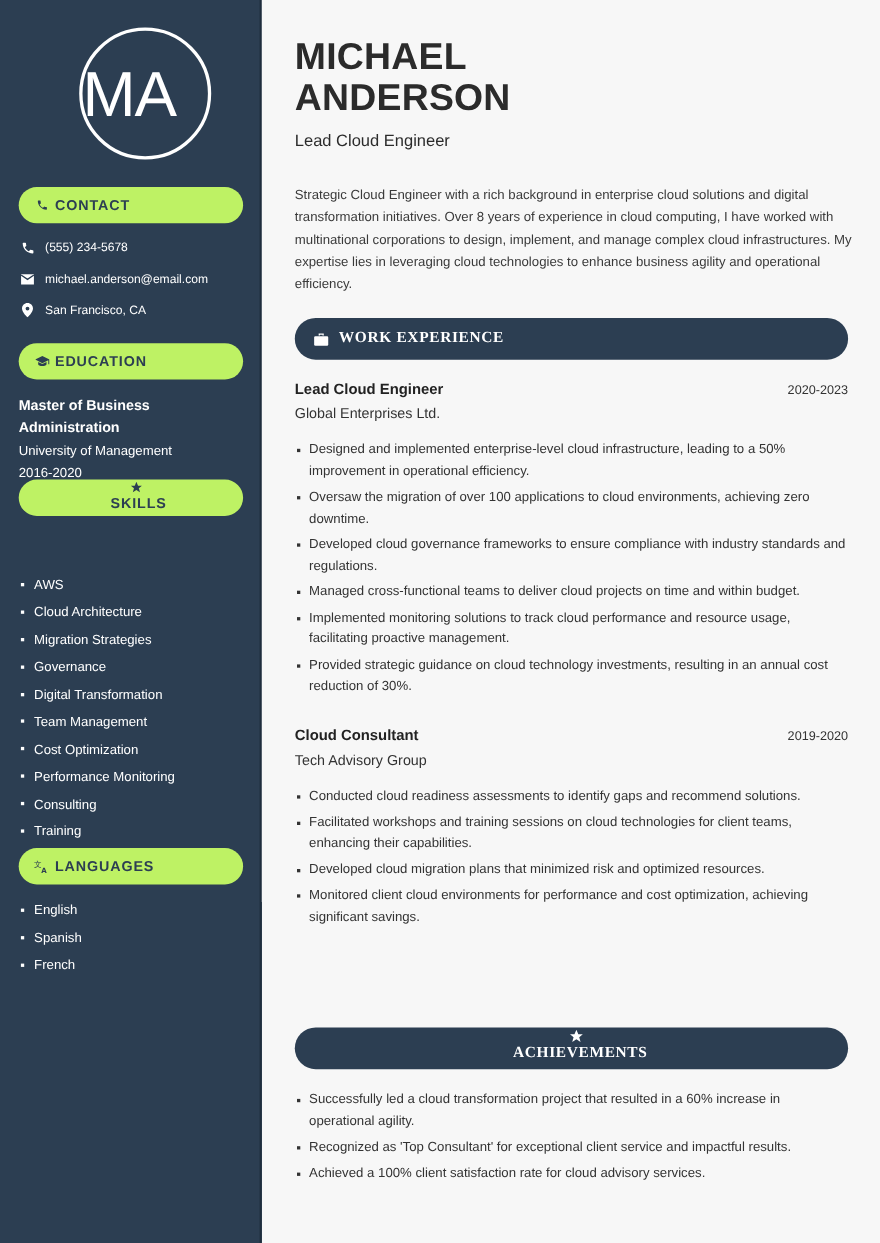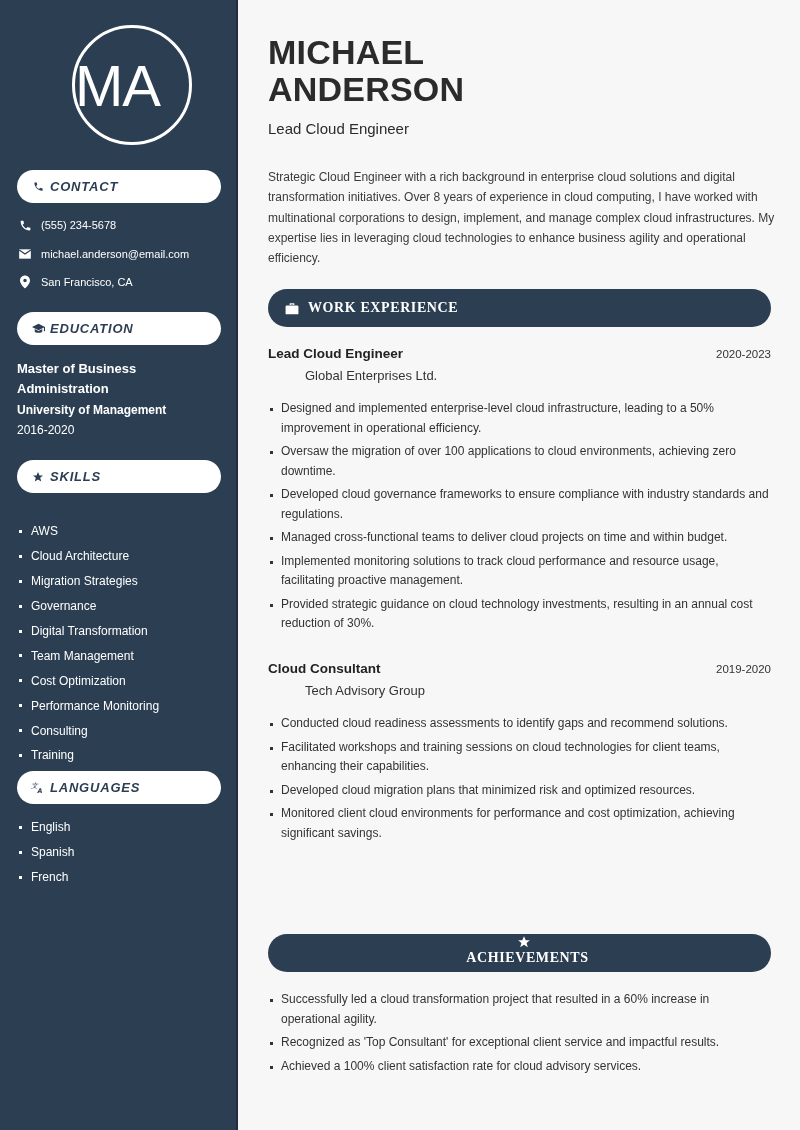--- a/index.html
+++ b/index.html
@@ -4,21 +4,21 @@
 <style>
   * { box-sizing: border-box; margin: 0; padding: 0; }
   html, body { width: 800px; height: 1130px; overflow: hidden; }
   body { font-family: "Liberation Sans", "DejaVu Sans", sans-serif; background: #f7f7f7; color: #333; position: relative; }
   .sidebar { position: absolute; left: 0; top: 0; width: 238px; height: 1130px; background: #2c3e52; color: #fff; border-right: 2px solid #1f2d3d; }
   .main { position: absolute; left: 238px; top: 0; width: 562px; height: 820px; background: #f7f7f7; }
 
   .monogram { position: absolute; left: 72px; top: 25px; width: 120px; height: 120px; border: 3px solid #fff; border-radius: 50%; display: flex; align-items: center; justify-content: flex-start; }
   .monogram span { font-size: 58px; font-weight: 400; color: #fff; letter-spacing: -1px; }
 
-  .side-pill { position: absolute; left: 17px; width: 204px; height: 33px; background: #ffffff; border-radius: 17px; display: flex; align-items: center; padding-left: 14px; color: #2c3e52; font-style: italic; }
+  .side-pill { position: absolute; left: 17px; width: 204px; height: 33px; background: #bef264; border-radius: 17px; display: flex; align-items: center; padding-left: 14px; color: #2c3e52; }
   .side-pill .ic { width: 14px; height: 14px; display: inline-flex; align-items: center; justify-content: center; margin-right: 5px; }
   .side-pill .lbl { font-size: 13px; font-weight: 700; letter-spacing: 0.8px; }
 
   .contact-row { position: absolute; left: 17px; display: flex; align-items: center; font-size: 11px; color: #fff; }
   .contact-row .ic { width: 16px; height: 16px; display: inline-flex; align-items: center; justify-content: center; margin-right: 8px; }
 
   .edu-degree { position: absolute; left: 17px; top: 359px; width: 200px; font-size: 13px; font-weight: 700; line-height: 20px; color: #fff; }
   .edu-line { position: absolute; left: 17px; font-size: 12px; color: #fff; }
 
   .side-list { position: absolute; left: 17px; list-style: none; }
@@ -30,21 +30,21 @@
   .summary { position: absolute; left: 30px; top: 167px; width: 510px; font-size: 12px; line-height: 20.3px; color: #3a3a3a; }
 
   .main-pill { position: absolute; left: 30px; width: 503px; height: 38px; background: #2c3e52; border-radius: 19px; display: flex; align-items: center; padding-left: 16px; color: #fff; }
   .main-pill .ic { width: 16px; height: 16px; display: inline-flex; align-items: center; justify-content: center; margin-right: 8px; }
   .main-pill .lbl { font-size: 14px; font-weight: 700; letter-spacing: 0.6px; font-family: Liberation Serif, serif; }
 
   .job { position: absolute; left: 30px; width: 503px; }
   .job-head { display: flex; justify-content: space-between; align-items: baseline; }
   .job-title { font-size: 13.5px; font-weight: 700; color: #222; }
   .job-date { font-size: 11.5px; color: #333; }
-  .job-company { font-size: 13px; color: #333; margin-top: 7px; margin-left: 37px; }
+  .job-company { font-size: 13px; color: #333; margin-top: 7px; }
   .bullets { list-style: none; margin-top: 16px; }
   .bullets li { position: relative; padding-left: 13px; font-size: 12px; line-height: 19.5px; color: #333; margin-bottom: 4px; }
   .bullets li::before { content: ""; position: absolute; left: 2px; top: 9px; width: 3px; height: 3px; background: #333; }
 </style>
 </head>
 <body>
 
 <aside class="sidebar">
   <div class="monogram">
     <span>MA</span>
@@ -88,24 +88,24 @@
   <div class="side-pill" style="top:312px;">
     <span class="ic">
       <svg width="13" height="11" viewBox="0 0 24 20">
           <path fill="#2c3e52" d="M12 1L0 7l12 6 10-5v7h2V7z"></path>
           <path fill="#2c3e52" d="M5 11v4c0 1.7 3.1 3 7 3s7-1.3 7-3v-4l-7 3.5z"></path>
         </svg>
     </span>
     <span class="lbl">EDUCATION</span>
   </div>
   <div class="edu-degree">Master of Business Administration</div>
-  <div class="edu-line" style="top:403px;font-weight:bold;">University of Management</div>
+  <div class="edu-line" style="top:403px;">University of Management</div>
   <div class="edu-line" style="top:423px;">2016-2020</div>
 
-  <div class="side-pill" style="top:460px;">
+  <div class="side-pill" style="top:436px;flex-direction:column;">
     <span class="ic">
       <svg width="12" height="12" viewBox="0 0 24 24">
           <path fill="#2c3e52" d="M12 2l3 7h7l-5.6 4.5 2.1 7.5L12 16.8 5.5 21l2.1-7.5L2 9h7z"></path>
         </svg>
     </span>
     <span class="lbl">SKILLS</span>
   </div>
   <ul class="side-list" style="top:504px;margin-top:15px;">
     <li>AWS</li>
     <li>Cloud Architecture</li>

